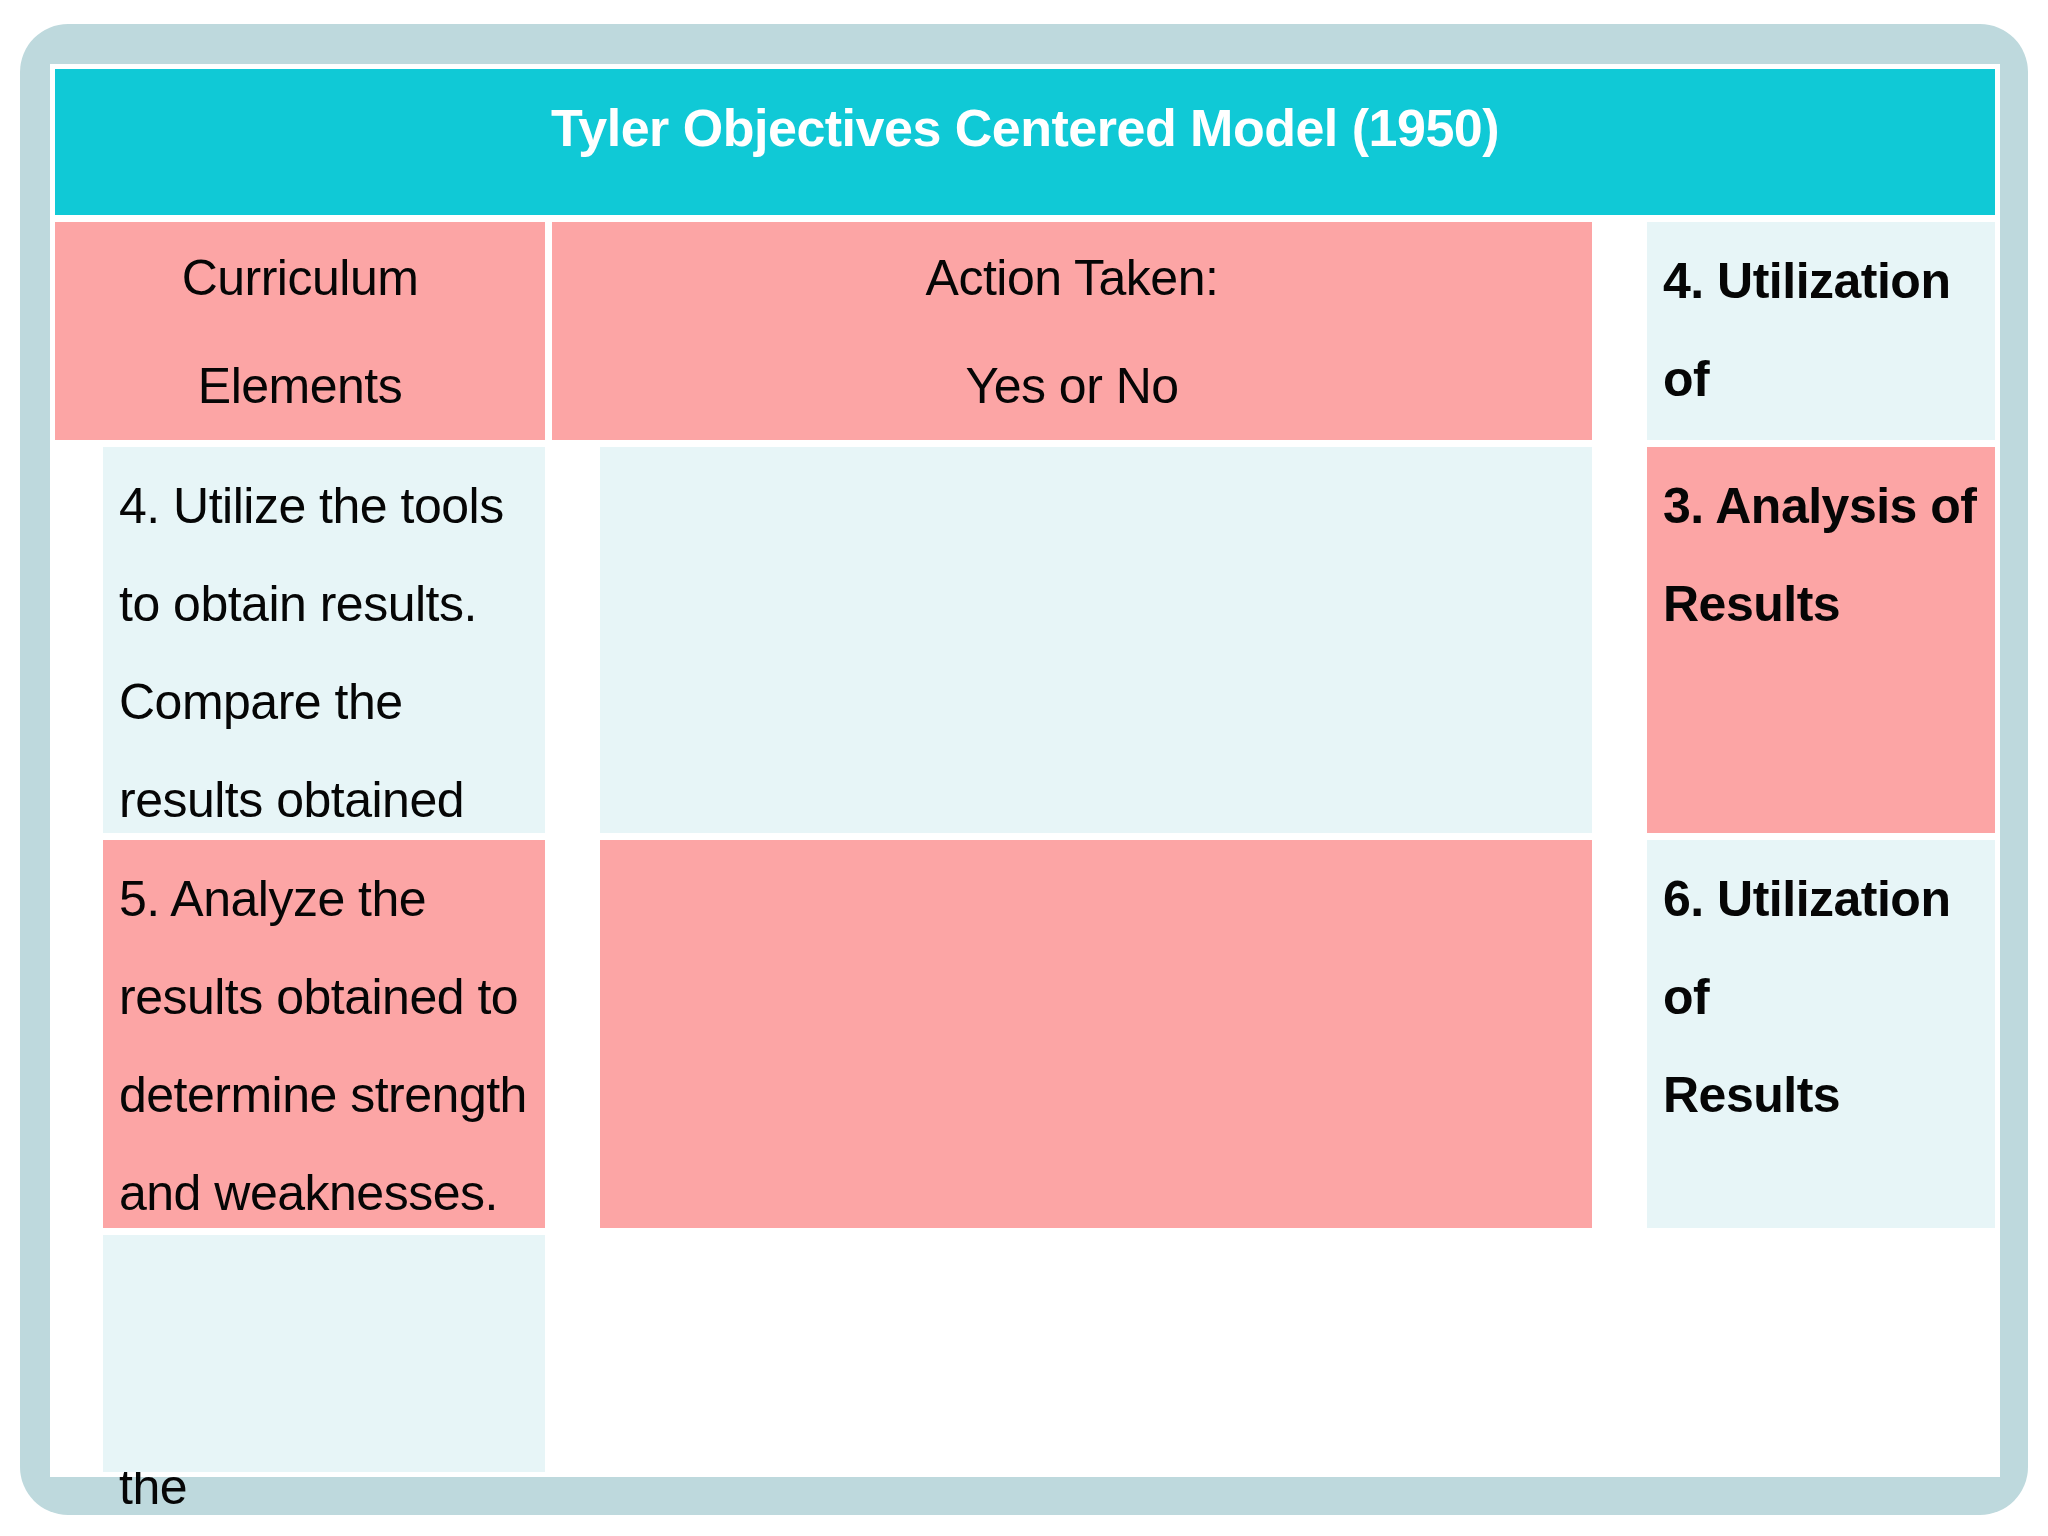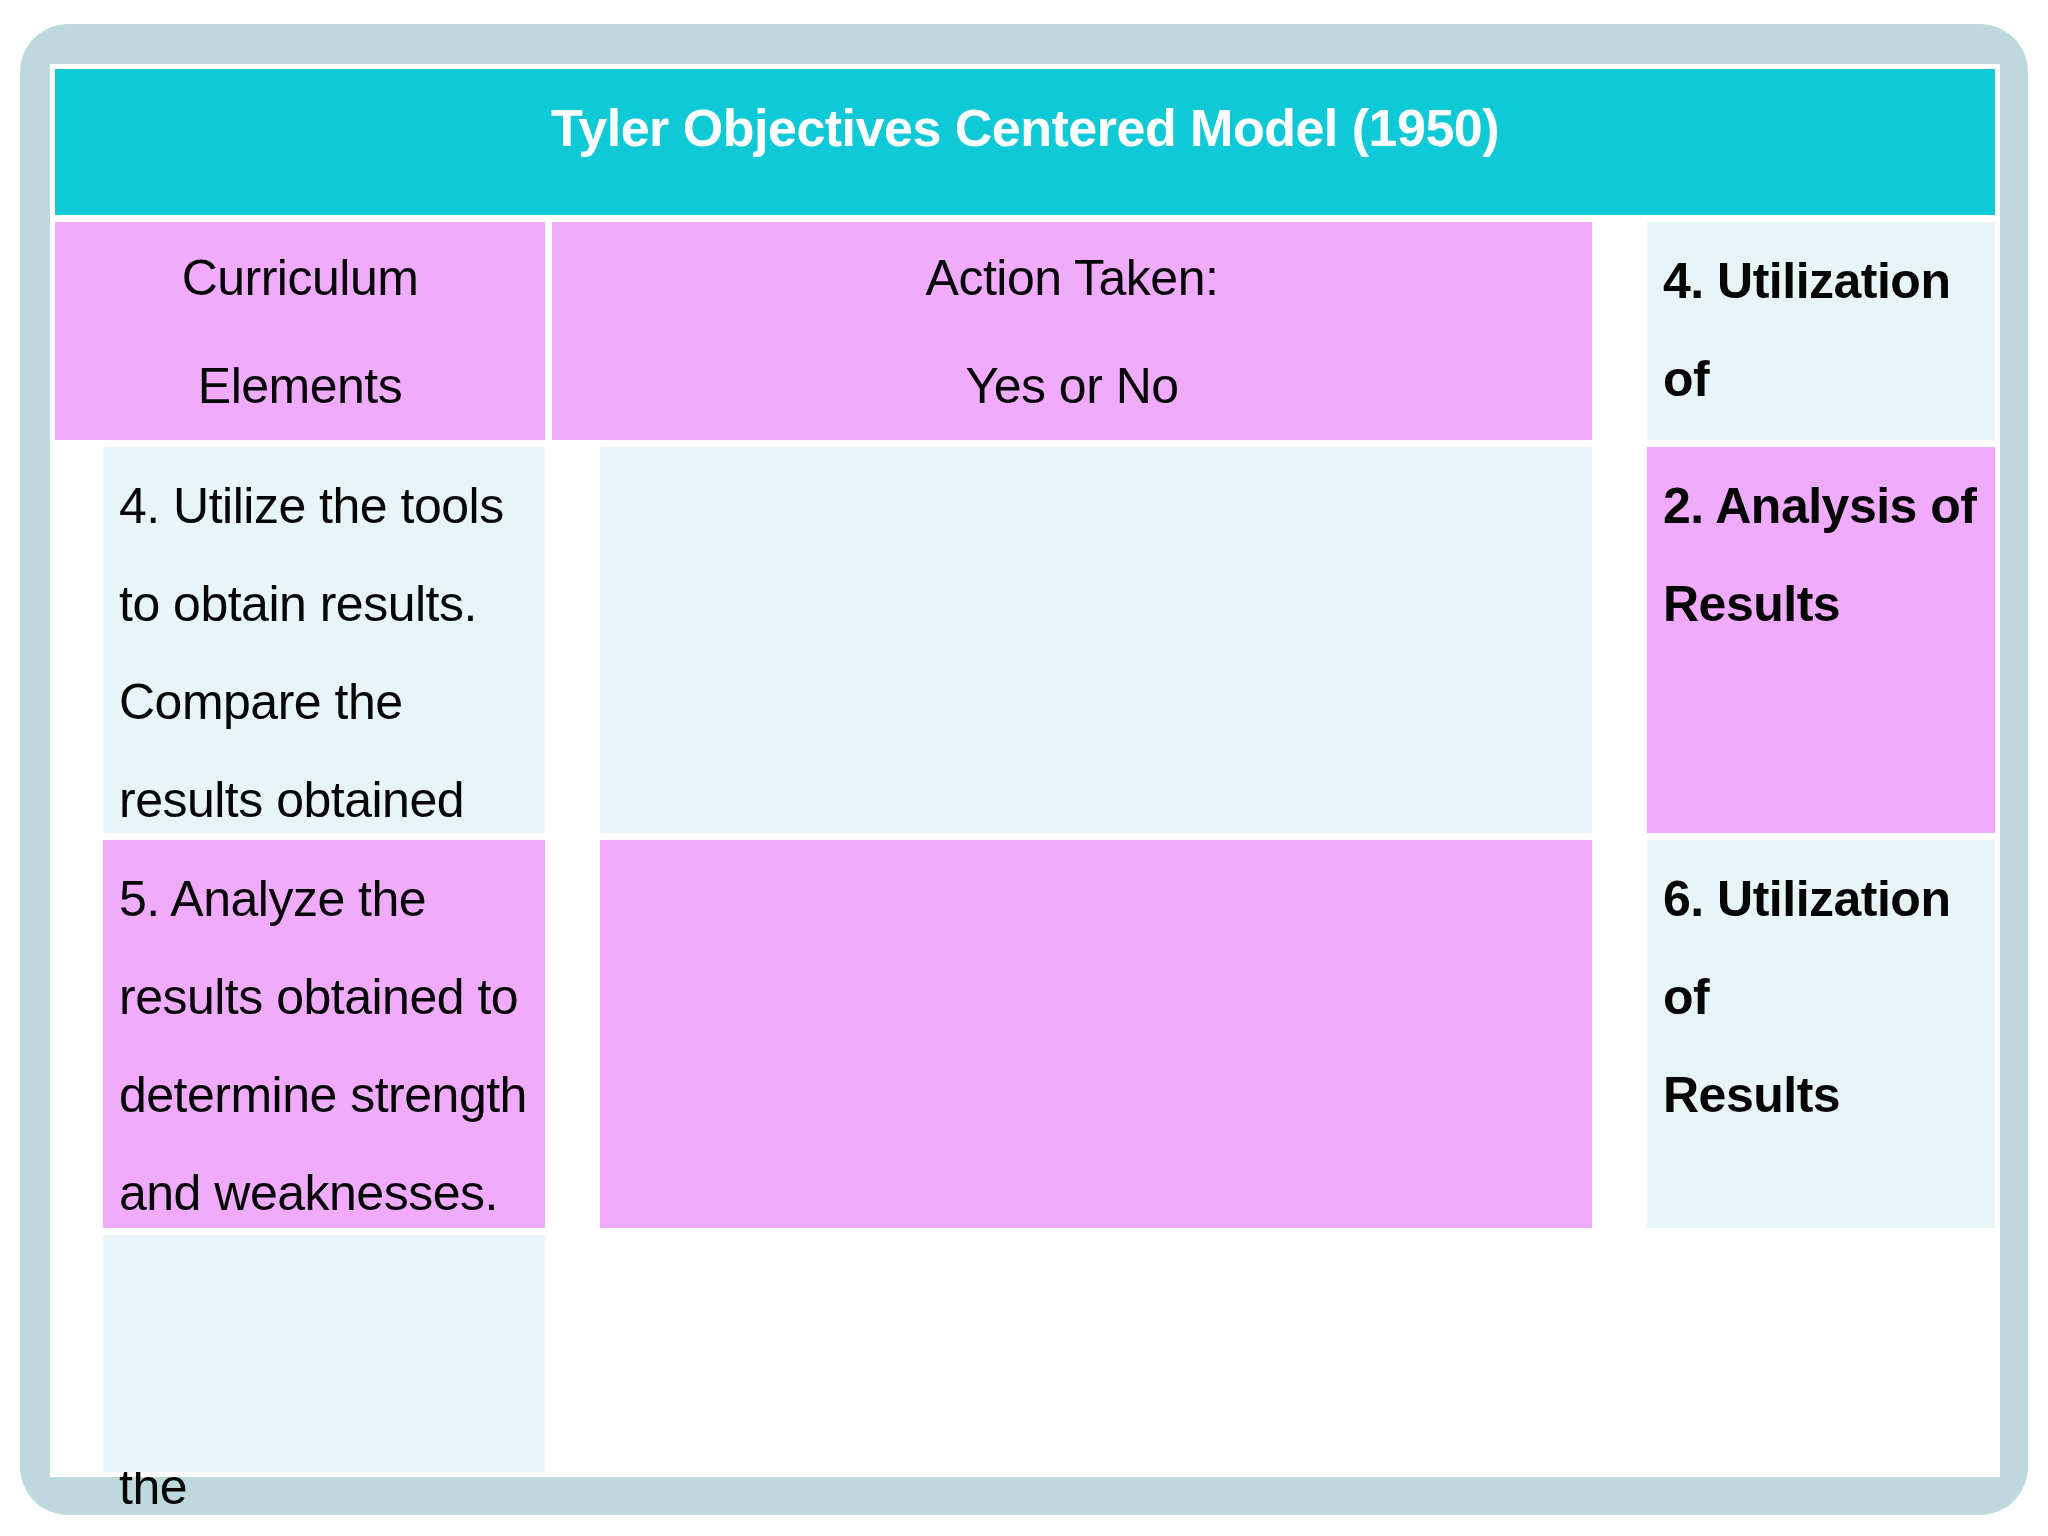--- a/index.html
+++ b/index.html
@@ -53,21 +53,21 @@
     justify-content: center;
     padding-bottom: 28px;
     box-sizing: border-box;
   }
   .cell {
     box-sizing: border-box;
     color: #060606;
     white-space: pre-line;
     letter-spacing: -0.5px;
   }
-  .shade-a { background: #f0abfc; }  
+  .shade-a { background: #fca5a5; }  
   .shade-b { background: #e7f5f7; }  
   .head-cell {
     font-size: 50px;
     line-height: 108px;
     text-align: center;
     padding-top: 2px;
   }
   .body-cell {
     font-size: 50px;
     line-height: 98px;
@@ -93,21 +93,21 @@
 Yes or No</div>
 
     <div class="cell body-cell el-cell shade-b">4. Utilization of
 Tool</div>
     <div class="cell body-cell shade-b">4. Utilize the tools to obtain results.
 Compare the results obtained from
 several instruments before and after to
 determine the change.</div>
     <div class="cell body-cell shade-b"></div>
 
-    <div class="cell body-cell el-cell shade-a">2. Analysis of
+    <div class="cell body-cell el-cell shade-a">3. Analysis of
 Results</div>
     <div class="cell body-cell shade-a">5. Analyze the results obtained to
 determine strength and weaknesses.
 Identify possible explanation about the
 reasons for the particular pattern.</div>
     <div class="cell body-cell shade-a"></div>
 
     <div class="cell body-cell el-cell shade-b">6. Utilization of
 Results</div>
     <div class="cell body-cell shade-b"></div>

